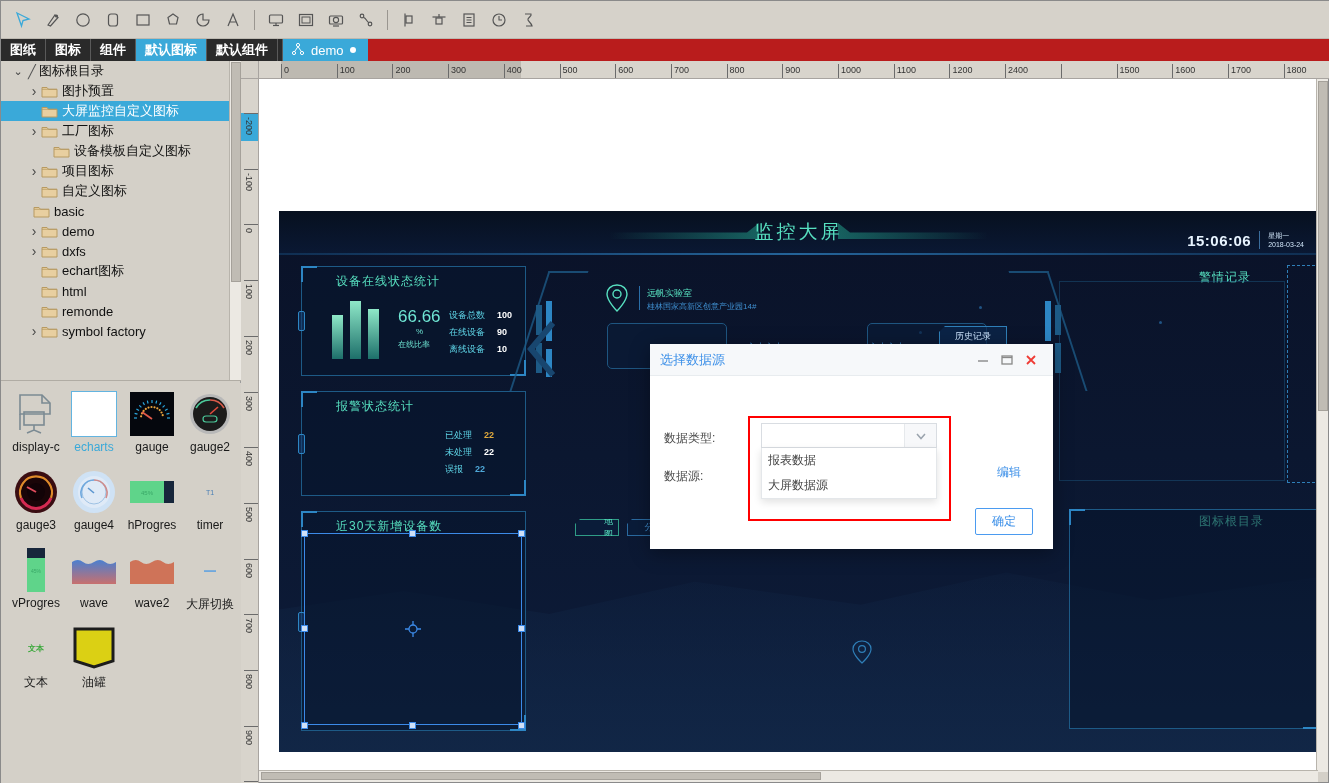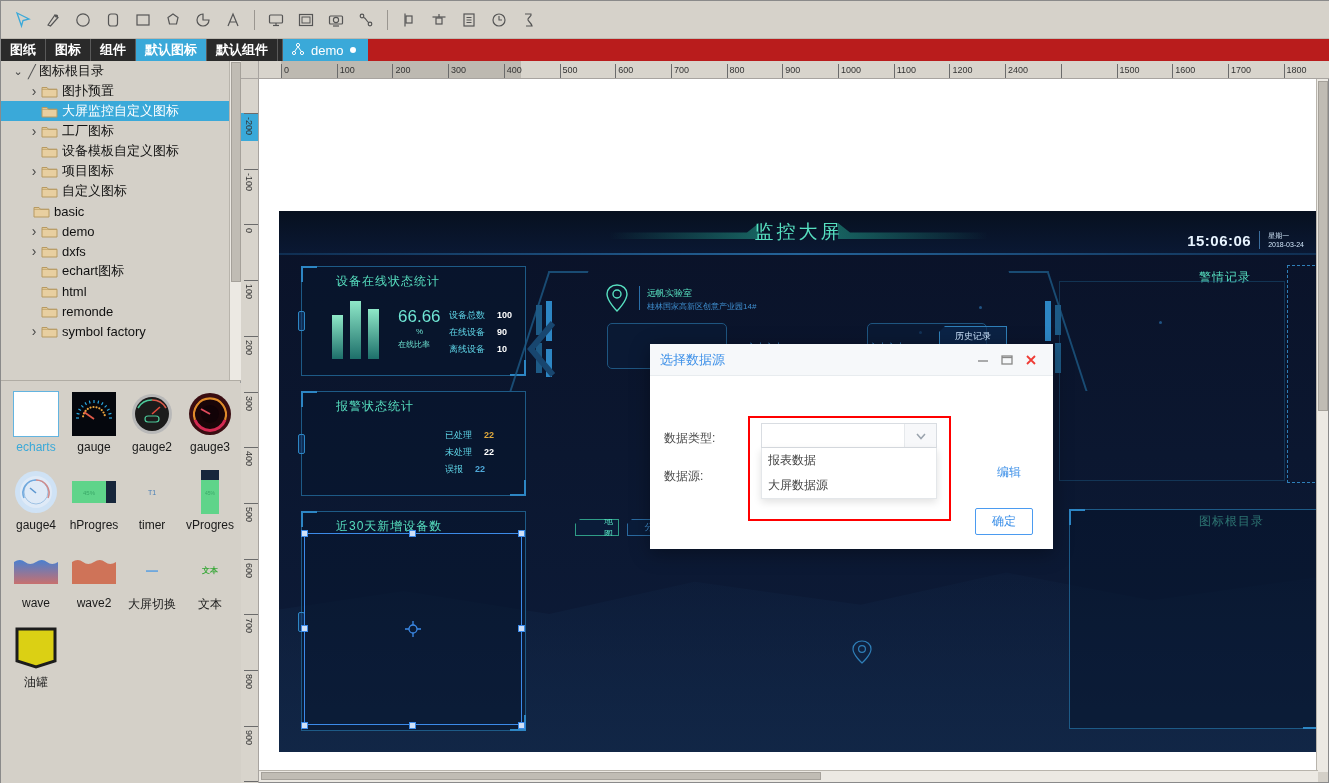--- a/index.html
+++ b/index.html
@@ -430,21 +430,21 @@
             <span>大屏监控自定义图标</span>
           </div>
           <div class="tree-row" style="padding-left: 26px;">
             <span class="twisty" style="font-size: 14px;">›</span>
             <span class="folder-ic"><svg width="17" height="13" viewBox="0 0 17 13">
                 <path d="M1 2.5 H6 L7.5 4.3 H16 V12 H1 Z" fill="#e8cfa0" stroke="#b79a62" stroke-width="1"></path>
                 <path d="M1 4.3 H16" stroke="#b79a62" stroke-width=".8"></path>
               </svg></span>
             <span>工厂图标</span>
           </div>
-          <div class="tree-row" style="padding-left: 26px;">
+          <div class="tree-row" style="padding-left: 26px; margin-left: 12px;">
             <span class="twisty"></span>
             <span class="folder-ic"><svg width="17" height="13" viewBox="0 0 17 13">
                 <path d="M1 2.5 H6 L7.5 4.3 H16 V12 H1 Z" fill="#e8cfa0" stroke="#b79a62" stroke-width="1"></path>
                 <path d="M1 4.3 H16" stroke="#b79a62" stroke-width=".8"></path>
               </svg></span>
             <span>设备模板自定义图标</span>
           </div>
           <div class="tree-row" style="padding-left: 26px;">
             <span class="twisty" style="font-size: 14px;">›</span>
             <span class="folder-ic"><svg width="17" height="13" viewBox="0 0 17 13">
@@ -518,20 +518,32 @@
             <span>symbol factory</span>
           </div>
         </div>
       <div class="scrollbar-v">
         <div class="sb-thumb" style="top:1px;height:220px"></div>
       </div>
     </div>
 
     <div class="palette">
       <div class="pal-grid" id="pal-grid">
+          <div class="pal-item">
+            <div class="pal-thumb">
+              <svg width="44" height="44" viewBox="0 0 44 44">
+                <path d="M6 3 H28 L36 11 V22 H6 Z" fill="none" stroke="#7b8a93" stroke-width="1.6"></path>
+                <path d="M28 3 V11 H36" fill="none" stroke="#7b8a93" stroke-width="1.6"></path>
+                <rect x="10" y="20" width="20" height="13" fill="none" stroke="#7b8a93" stroke-width="1.6"></rect>
+                <path d="M20 33 V38 M13 41 L20 38 L27 41" fill="none" stroke="#7b8a93" stroke-width="1.6"></path>
+                <path d="M6 22 V38" stroke="#7b8a93" stroke-width="1.6"></path>
+              </svg>
+            </div>
+            <div class="pal-label">display-c</div>
+          </div>
           <div class="pal-item selected">
             <div class="pal-thumb"></div>
             <div class="pal-label">echarts</div>
           </div>
           <div class="pal-item">
             <div class="pal-thumb">
               <svg width="44" height="44" viewBox="0 0 44 44">
                 <rect width="44" height="44" fill="#05070d"></rect>
                 <g stroke="#2aa8e0" stroke-width="1.2">
                   <line x1="7.0" y1="26.0" x2="4.0" y2="26.0"></line>

